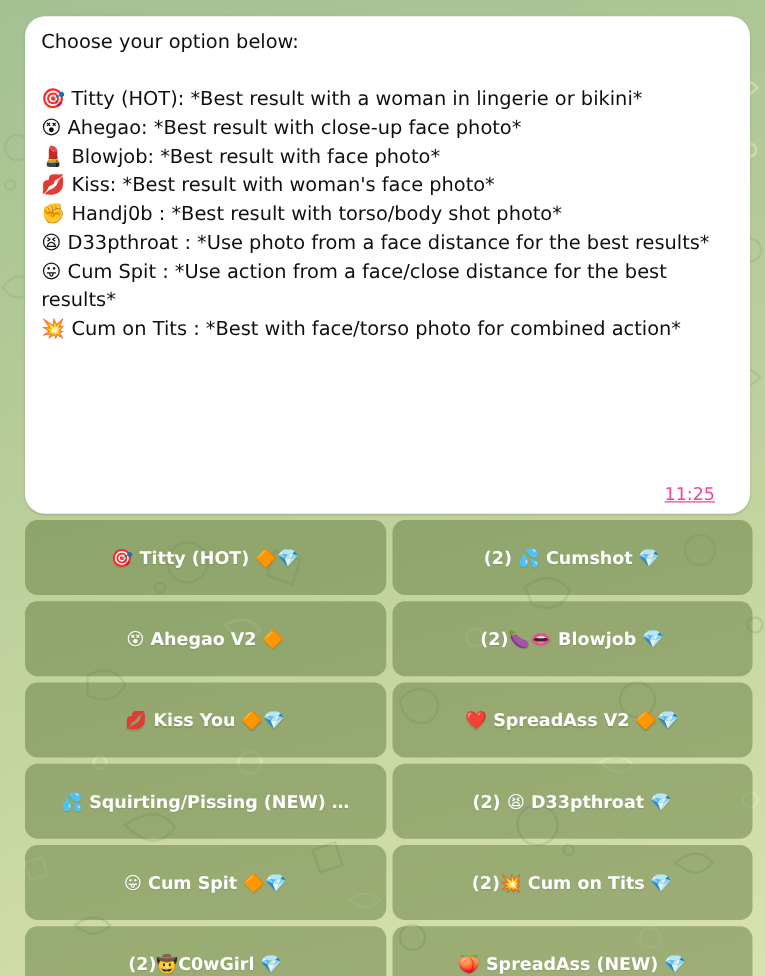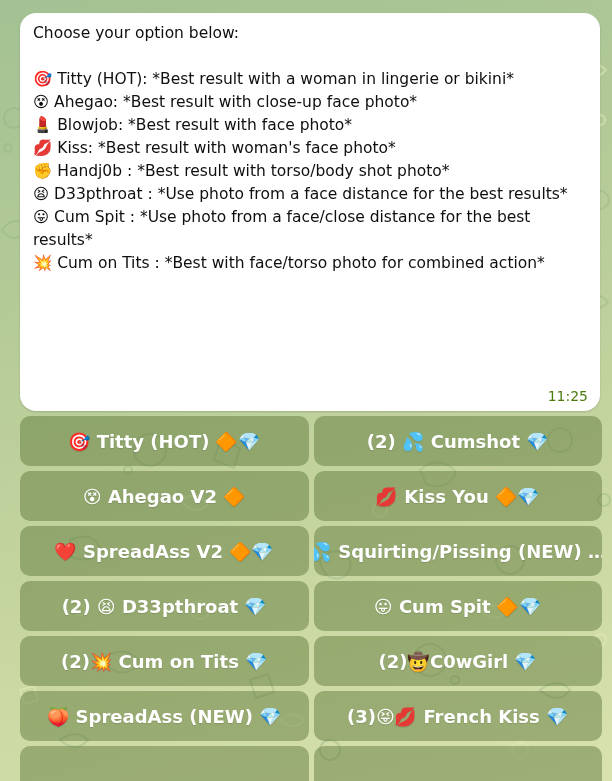--- a/index.html
+++ b/index.html
@@ -39,40 +39,41 @@
   }
   .msg-text {
     font-size: 15.5px;
     line-height: 23px;
     color: #0f0f0f;
   }
   .intro { margin-bottom: 23px; }
   .option-line { }
   .time {
     position: absolute;
-    right: 12px;
+    right: 28px;
     bottom: 7px;
     font-size: 14px;
-    color: #4d7c0f;
+    color: #ec4899;
+    text-decoration: underline;
   }
   .keyboard {
     margin-top: 5px;
     display: grid;
     grid-template-columns: 1fr 1fr;
     column-gap: 5px;
     row-gap: 5px;
   }
   .kb-btn {
-    height: 50px;
+    height: 60px;
     border: none;
     border-radius: 10px;
     background: rgba(86, 112, 52, 0.45);
     color: #ffffff;
     font-family: "DejaVu Sans", "Liberation Sans", sans-serif;
-    font-size: 18px;
+    font-size: 14px;
     font-weight: 700;
     display: flex;
     align-items: center;
     justify-content: center;
     white-space: nowrap;
     overflow: hidden;
     cursor: pointer;
     text-shadow: 0 1px 1px rgba(0, 0, 0, 0.12);
   }
 </style>
@@ -127,31 +128,32 @@
     <div class="bubble">
       <div class="msg-text">
         <div class="intro">Choose your option below:</div>
         <div id="options">
             <div class="option-line">🎯 Titty (HOT): *Best result with a woman in lingerie or bikini*</div>
             <div class="option-line">😵 Ahegao: *Best result with close-up face photo*</div>
             <div class="option-line">💄 Blowjob: *Best result with face photo*</div>
             <div class="option-line">💋 Kiss: *Best result with woman's face photo*</div>
             <div class="option-line">✊ Handj0b : *Best result with torso/body shot photo*</div>
             <div class="option-line">😫 D33pthroat : *Use photo from a face distance for the best results*</div>
-            <div class="option-line">😛 Cum Spit : *Use photo from a face/close distance for the best results*</div>
+            <div class="option-line">😛 Cum Spit : *Use action from a face/close distance for the best results*</div>
             <div class="option-line">💥 Cum on Tits : *Best with face/torso photo for combined action*</div>
           </div>
       </div>
       <span class="time">11:25</span>
     </div>
 
     <div class="keyboard" id="keyboard">
         <button class="kb-btn">🎯 Titty (HOT) 🔶💎</button>
         <button class="kb-btn">(2) 💦 Cumshot 💎</button>
         <button class="kb-btn">😵 Ahegao V2 🔶</button>
+        <button class="kb-btn">(2)🍆👄 Blowjob 💎</button>
         <button class="kb-btn">💋 Kiss You 🔶💎</button>
         <button class="kb-btn">❤️ SpreadAss V2 🔶💎</button>
         <button class="kb-btn">💦 Squirting/Pissing (NEW) …</button>
         <button class="kb-btn">(2) 😫 D33pthroat 💎</button>
         <button class="kb-btn">😛 Cum Spit 🔶💎</button>
         <button class="kb-btn">(2)💥 Cum on Tits 💎</button>
         <button class="kb-btn">(2)🤠C0wGirl 💎</button>
         <button class="kb-btn">🍑 SpreadAss (NEW) 💎</button>
         <button class="kb-btn">(3)😝💋 French Kiss 💎</button>
         <button class="kb-btn"></button>

